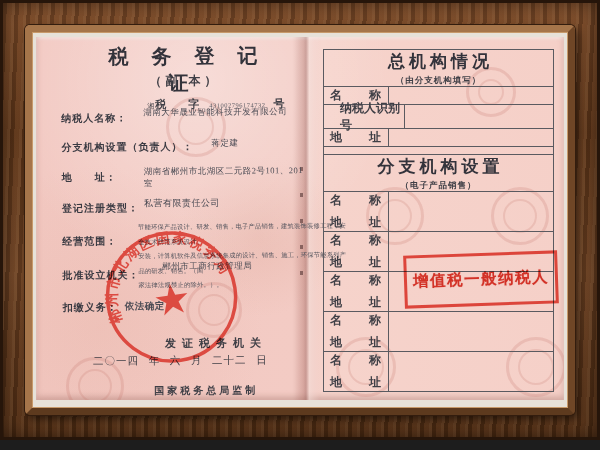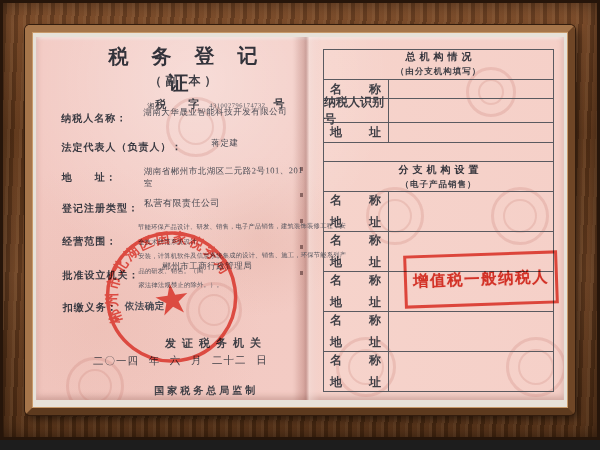--- a/index.html
+++ b/index.html
@@ -49,21 +49,21 @@
   .dateline span{margin-right:6px;}
   .lp-footer{position:absolute;left:84px;top:347px;width:170px;text-align:center;
     font-size:10px;font-weight:bold;letter-spacing:3px;}
   .seal{position:absolute;left:60px;top:185px;width:150px;height:150px;
     opacity:.85;mix-blend-mode:multiply;transform:rotate(-8deg);}
   
   .tbl{position:absolute;left:287px;top:12px;width:229px;height:341px;
     border:1px solid #5a5a60;display:flex;flex-direction:column;}
   .sect-head{display:flex;flex-direction:column;justify-content:center;align-items:center;
     border-bottom:1px solid #5a5a60;}
-  .sect-title{font-size:10px;font-weight:bold;letter-spacing:4px;text-indent:4px;color:#33333b;font-family:Liberation Mono, monospace;}
+  .sect-title{font-size:17px;font-weight:bold;letter-spacing:4px;text-indent:4px;color:#33333b;font-family:Liberation Mono, monospace;}
   .sect-sub{font-size:8.5px;font-weight:bold;margin-top:2px;letter-spacing:1px;}
   .trow{display:flex;border-bottom:1px solid #5a5a60;}
   .trow:last-child{border-bottom:none;}
   .tcell-l{width:64px;display:flex;align-items:center;justify-content:center;
     font-size:12px;font-weight:bold;border-right:1px solid #5a5a60;letter-spacing:1px;}
   .tcell-r{flex:1;}
   .pair .tcell-l{flex-direction:column;justify-content:center;gap:5px;}
   .h1{height:36px;} .r-sm{height:23px;} .pair{flex:1;}
   .h2{height:36px;}
   
@@ -106,21 +106,21 @@
         <span class="ref-ch">字</span>
         <span class="ref-gap2"></span>
         <span class="ref-num">431002796174732</span>
         <span class="ref-gap3"></span>
         <span class="ref-ch">号</span>
       </div>
 
       <div class="lbl" style="top:74px;">纳税人名称：</div>
       <div class="val" style="left:108px;top:70px;">湖南大华晟业智能科技开发有限公司</div>
 
-      <div class="lbl" style="top:103px;">法定代表人（负责人）：</div>
+      <div class="lbl" style="top:103px;">分支机构设置（负责人）：</div>
       <div class="val" style="left:176px;top:101px;">蒋定建</div>
 
       <div class="lbl" style="top:133px;">地　　址：</div>
       <div class="val" style="left:108px;top:129px;">湖南省郴州市北湖区二元路2号101、201室</div>
 
       <div class="lbl" style="top:164px;">登记注册类型：</div>
       <div class="val" style="left:108px;top:160px;font-size:9px;">私营有限责任公司</div>
 
       <div class="lbl" style="top:197px;">经营范围：</div>
       <div class="scope-lines">
@@ -164,21 +164,21 @@
       <div class="sect-head h1">
         <div class="sect-title">总机构情况</div>
         <div class="sect-sub">（由分支机构填写）</div>
       </div>
 
       <div class="trow r-sm">
         <div class="tcell-l">名　　称</div>
         <div class="tcell-r"></div>
       </div>
       <div class="trow r-sm">
-        <div class="tcell-l" style="letter-spacing:0;">纳税人识别号</div>
+        <div class="tcell-l" style="letter-spacing:0;margin-left:16px;">纳税人识别号</div>
         <div class="tcell-r"></div>
       </div>
       <div class="trow r-sm">
         <div class="tcell-l">地　　址</div>
         <div class="tcell-r"></div>
       </div>
       <div class="trow r-sm">
         <div class="tcell-r"></div>
       </div>
 

